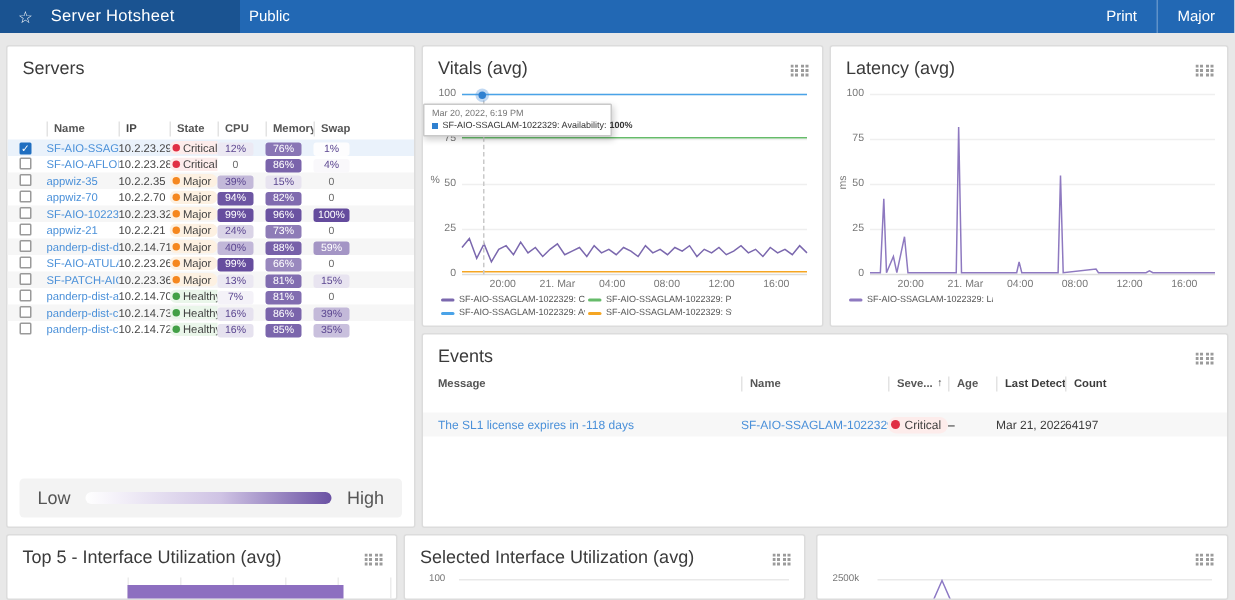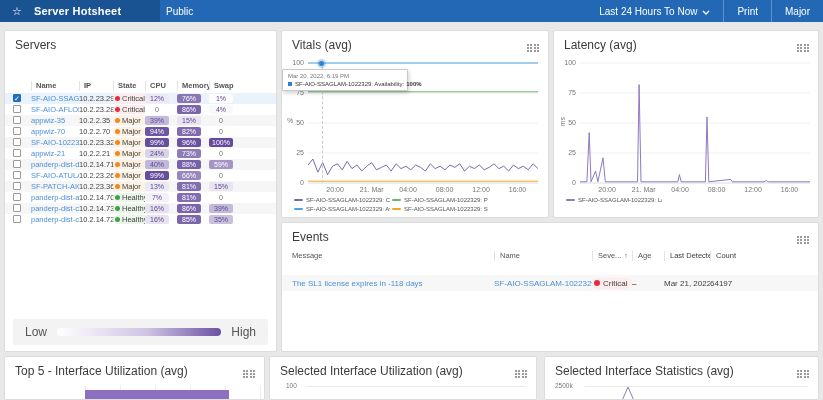--- a/index.html
+++ b/index.html
@@ -5,21 +5,21 @@
 *{box-sizing:border-box;margin:0;padding:0}
 html,body{width:823px;height:400px;overflow:hidden;background:#e8e8e8;
   font-family:"Liberation Sans",sans-serif;-webkit-font-smoothing:antialiased}
 #app{position:relative;width:823px;height:400px}
 
 
 .hdr{position:absolute;top:0;left:0;width:823px;height:22px;background:#2268b4;color:#fff}
 .hdr-dark{position:absolute;left:0;top:0;width:160px;height:22px;background:#1a5391;
   display:flex;align-items:center}
 .star{font-size:11px;margin-left:12px;color:#fff}
-.hdr-title{font-size:11px;font-weight:bold;margin-left:12px;letter-spacing:.2px}
+.hdr-title{font-size:11px;font-weight:normal;margin-left:12px;letter-spacing:.2px}
 .hdr-public{position:absolute;left:166px;top:0;height:22px;display:flex;align-items:center;font-size:10px}
 .hdr-right{position:absolute;right:0;top:0;height:22px;display:flex;align-items:stretch;font-size:10px}
 .hdr-item{display:flex;align-items:center;padding:0 13px;cursor:pointer;white-space:nowrap}
 .hdr-item+.hdr-item{border-left:1px solid rgba(255,255,255,.28)}
 .chev{margin-left:5px;display:inline-block}
 
 
 .panel{position:absolute;background:#fff;border:1px solid #dcdcdc;border-radius:2px;overflow:hidden}
 .ptitle{position:absolute;top:7px;left:10px;font-size:12px;color:#3b3b3b}
 .gicon{position:absolute;top:8px;right:8px;width:13px;height:9px;cursor:pointer}
@@ -82,21 +82,21 @@
 .vline{position:absolute;left:40px;top:36px;width:0;height:116px;border-left:1px dashed #c9c9c9}
 .tooltip{position:absolute;left:0;top:38px;width:126px;background:#fff;border:1px solid #c9c9c9;
   box-shadow:1px 2px 4px rgba(0,0,0,.18);padding:3px 5px;z-index:5;border-radius:1px}
 .tt-date{font-size:6px;color:#777;margin-bottom:2px}
 .tt-line{font-size:6px;color:#333;display:flex;align-items:center;white-space:nowrap}
 .tt-sq{display:inline-block;width:4px;height:4px;background:#2f80d0;margin-right:3px;flex:none}
 .tt-line b{margin-left:2px}
 
 
 .ehead{position:absolute;top:26px;left:10px;right:10px;height:13px;display:flex;align-items:center;
-  font-size:7.5px;font-weight:normal;color:#555}
+  font-size:7.5px;font-weight:bold;color:#555}
 .ehead .hc{border-left:1px solid #e3e3e3;padding-left:5px;height:10px;line-height:10px;
   overflow:hidden;white-space:nowrap;display:flex;align-items:center}
 .ehead .hc:first-child{border-left:none;padding-left:0}
 .sortarrow{font-size:7px;color:#4a4a4a;margin-left:3px}
 .ebody{position:absolute;top:52px;left:0;right:0}
 .erow{display:flex;align-items:center;height:16px;font-size:8px;background:#f7f7f7;padding:0 10px}
 .ec0{width:202px}.ec1{width:98px}.ec2{width:40px}.ec3{width:32px}.ec4{width:46px}.ec5{width:42px}
 .ec0,.ec1,.ec4{overflow:hidden;white-space:nowrap}
 .erow a{color:#4a90d9;text-decoration:none;cursor:pointer}
 .ec4{color:#3c3c3c}.ec5{color:#3c3c3c}
@@ -115,28 +115,20 @@
 
 <div id="app">
 
   <div class="hdr">
     <div class="hdr-dark">
       <span class="star">☆</span>
       <span class="hdr-title">Server Hotsheet</span>
     </div>
     <div class="hdr-public">Public</div>
     <div class="hdr-right">
-      <div class="hdr-item">
-        <span>Last 24 Hours To Now</span>
-        <span class="chev">
-          <svg width="8" height="5" viewBox="0 0 8 5">
-              <path d="M1 1l3 3 3-3" fill="none" stroke="#fff" stroke-width="1.3"></path>
-            </svg>
-        </span>
-      </div>
       <div class="hdr-item">Print</div>
       <div class="hdr-item">Major</div>
     </div>
   </div>
 
   <div class="panel" id="p-servers">
     <div class="ptitle">Servers</div>
     <div class="shead">
         <span class="c-check"></span>
         <span class="hc c-name">Name</span>
@@ -474,21 +466,20 @@
           <rect x="7" y="6" width="2" height="2" fill="#9b9b9b"></rect>
           <rect x="10" y="0" width="2" height="2" fill="#9b9b9b"></rect>
           <rect x="10" y="3" width="2" height="2" fill="#9b9b9b"></rect>
           <rect x="10" y="6" width="2" height="2" fill="#9b9b9b"></rect>
         </svg></span>
     <div class="mini-ytick" style="left:16px">100</div>
     <div class="mini-gline" style="left:36px;right:10px"></div>
   </div>
 
   <div class="panel" id="p-selstats">
-    <div class="ptitle">Selected Interface Statistics (avg)</div>
     <span class="gicon"><svg width="13" height="9" viewBox="0 0 13 9">
           <rect x="0" y="0" width="2" height="2" fill="#9b9b9b"></rect>
           <rect x="0" y="3" width="2" height="2" fill="#9b9b9b"></rect>
           <rect x="0" y="6" width="2" height="2" fill="#9b9b9b"></rect>
           <rect x="3" y="0" width="2" height="2" fill="#9b9b9b"></rect>
           <rect x="3" y="3" width="2" height="2" fill="#9b9b9b"></rect>
           <rect x="3" y="6" width="2" height="2" fill="#9b9b9b"></rect>
           <rect x="7" y="0" width="2" height="2" fill="#9b9b9b"></rect>
           <rect x="7" y="3" width="2" height="2" fill="#9b9b9b"></rect>
           <rect x="7" y="6" width="2" height="2" fill="#9b9b9b"></rect>

